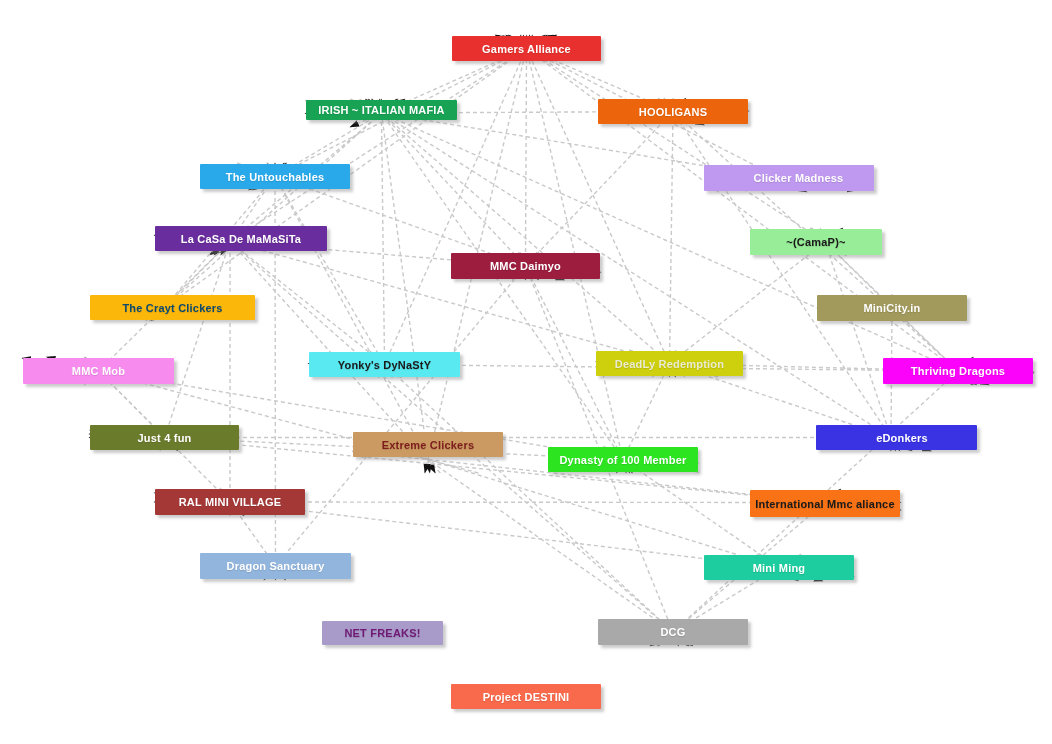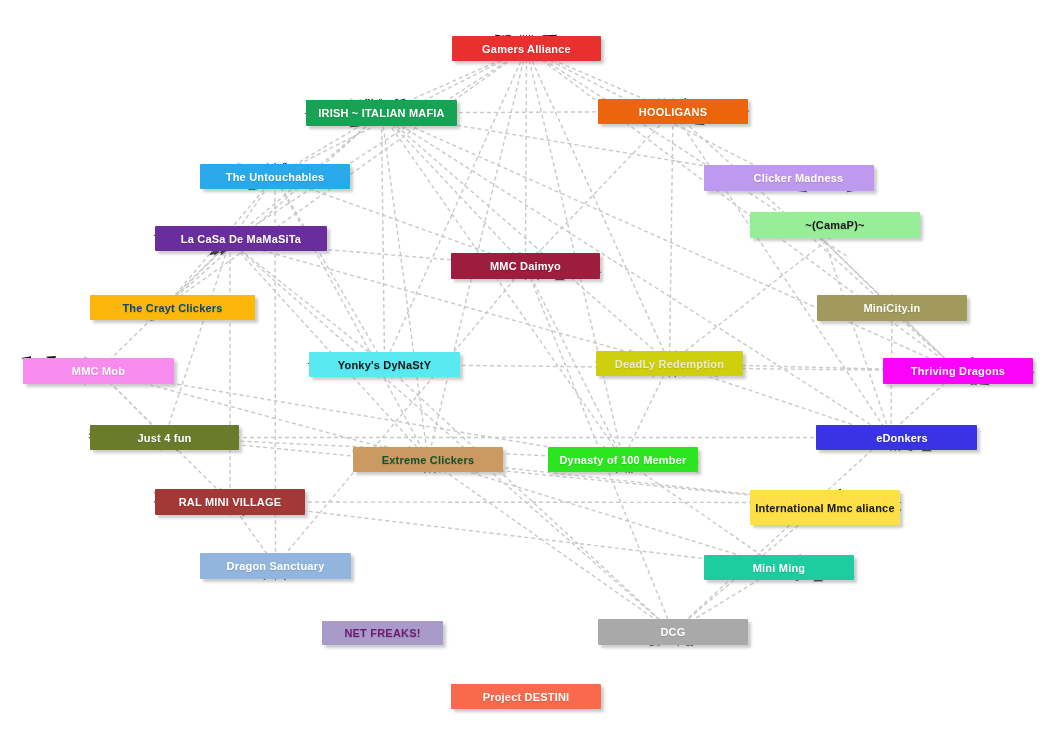--- a/index.html
+++ b/index.html
@@ -112,36 +112,36 @@
         <line x1="408.8" y1="446.0" x2="692.9" y2="646.0" stroke="#c9c9c9" stroke-width="1.4" stroke-dasharray="4 3" marker-end="url(#arrow-end)"></line>
         <line x1="519.9" y1="252.0" x2="678.6" y2="646.0" stroke="#c9c9c9" stroke-width="1.4" stroke-dasharray="4 3" marker-end="url(#arrow-end)"></line>
         <line x1="214.7" y1="228.0" x2="688.9" y2="646.0" stroke="#c9c9c9" stroke-width="1.4" stroke-dasharray="4 3" marker-end="url(#arrow-end)"></line>
         <line x1="801.2" y1="554.0" x2="650.0" y2="646.0" stroke="#c9c9c9" stroke-width="1.4" stroke-dasharray="4 3" marker-end="url(#arrow-end)"></line>
       </g>
   </svg>
   <div id="nodes">
       <div class="node" style="left: 452px; top: 36px; width: 149px; height: 25px; background: rgb(232, 49, 46); color: rgb(255, 255, 255);">
         <span>Gamers Alliance</span>
       </div>
-      <div class="node" style="left: 306px; top: 100px; width: 151px; height: 26px; background: rgb(23, 163, 83); color: rgb(255, 255, 255);">
+      <div class="node" style="left: 306px; top: 100px; width: 151px; height: 20px; background: rgb(23, 163, 83); color: rgb(255, 255, 255);">
         <span>IRISH ~ ITALIAN MAFIA</span>
       </div>
       <div class="node" style="left: 598px; top: 99px; width: 150px; height: 25px; background: rgb(236, 101, 13); color: rgb(255, 255, 255);">
         <span>HOOLIGANS</span>
       </div>
       <div class="node" style="left: 200px; top: 164px; width: 150px; height: 25px; background: rgb(41, 169, 233); color: rgb(255, 255, 255);">
         <span>The Untouchables</span>
       </div>
       <div class="node" style="left: 704px; top: 165px; width: 151px; height: 26px; background: rgb(191, 152, 239); color: rgb(255, 255, 255); padding-left: 19px;">
         <span>Clicker Madness</span>
       </div>
       <div class="node" style="left: 155px; top: 226px; width: 172px; height: 25px; background: rgb(106, 45, 157); color: rgb(255, 255, 255);">
         <span>La CaSa De MaMaSiTa</span>
       </div>
-      <div class="node" style="left: 750px; top: 212px; width: 170px; height: 26px; background: rgb(152, 237, 152); color: rgb(26, 26, 26);">
+      <div class="node" style="left: 750px; top: 229px; width: 132px; height: 26px; background: rgb(152, 237, 152); color: rgb(26, 26, 26);">
         <span>~(CamaP)~</span>
       </div>
       <div class="node" style="left: 451px; top: 253px; width: 149px; height: 26px; background: rgb(157, 29, 63); color: rgb(255, 255, 255);">
         <span>MMC Daimyo</span>
       </div>
       <div class="node" style="left: 90px; top: 295px; width: 165px; height: 25px; background: rgb(252, 183, 11); color: #0c4a6e;">
         <span>The Crayt Clickers</span>
       </div>
       <div class="node" style="left: 817px; top: 295px; width: 150px; height: 26px; background: rgb(162, 154, 92); color: rgb(255, 255, 255);">
         <span>MiniCity.in</span>
@@ -157,30 +157,30 @@
       </div>
       <div class="node" style="left: 883px; top: 358px; width: 150px; height: 26px; background: rgb(251, 2, 251); color: rgb(255, 255, 255);">
         <span>Thriving Dragons</span>
       </div>
       <div class="node" style="left: 90px; top: 425px; width: 149px; height: 25px; background: rgb(107, 123, 44); color: rgb(255, 255, 255);">
         <span>Just 4 fun</span>
       </div>
       <div class="node" style="left: 816px; top: 425px; width: 150px; height: 25px; background: rgb(58, 51, 227); color: rgb(255, 255, 255); padding-left: 11px;">
         <span>eDonkers</span>
       </div>
-      <div class="node" style="left: 353px; top: 447px; width: 150px; height: 25px; background: rgb(203, 154, 98); color: #14532d;">
+      <div class="node" style="left: 353px; top: 432px; width: 150px; height: 25px; background: rgb(203, 154, 98); color: #7f1d1d;">
         <span>Extreme Clickers</span>
       </div>
       <div class="node" style="left: 548px; top: 447px; width: 150px; height: 25px; background: rgb(44, 229, 32); color: rgb(255, 255, 255);">
         <span>Dynasty of 100 Member</span>
       </div>
       <div class="node" style="left: 155px; top: 489px; width: 150px; height: 26px; background: rgb(164, 56, 54); color: rgb(255, 255, 255);">
         <span>RAL MINI VILLAGE</span>
       </div>
-      <div class="node" style="left: 750px; top: 490px; width: 150px; height: 35px; background: #fde047; color: rgb(26, 26, 26);">
+      <div class="node" style="left: 750px; top: 490px; width: 150px; height: 27px; background: #f97316; color: rgb(26, 26, 26);">
         <span>International Mmc aliance</span>
       </div>
       <div class="node" style="left: 200px; top: 553px; width: 151px; height: 26px; background: rgb(146, 181, 221); color: rgb(255, 255, 255);">
         <span>Dragon Sanctuary</span>
       </div>
       <div class="node" style="left: 704px; top: 555px; width: 150px; height: 25px; background: rgb(29, 204, 159); color: rgb(255, 255, 255);">
         <span>Mini Ming</span>
       </div>
       <div class="node" style="left: 322px; top: 621px; width: 121px; height: 24px; background: rgb(168, 155, 201); color: #701a75;">
         <span>NET FREAKS!</span>

